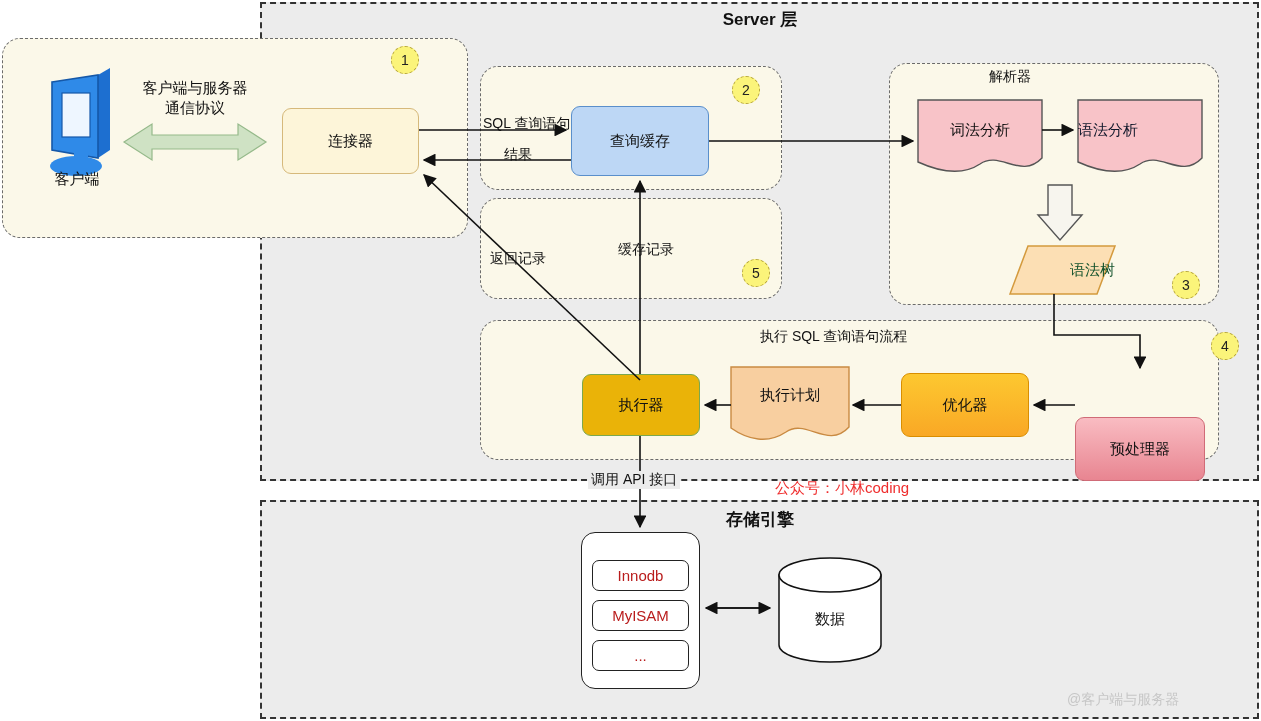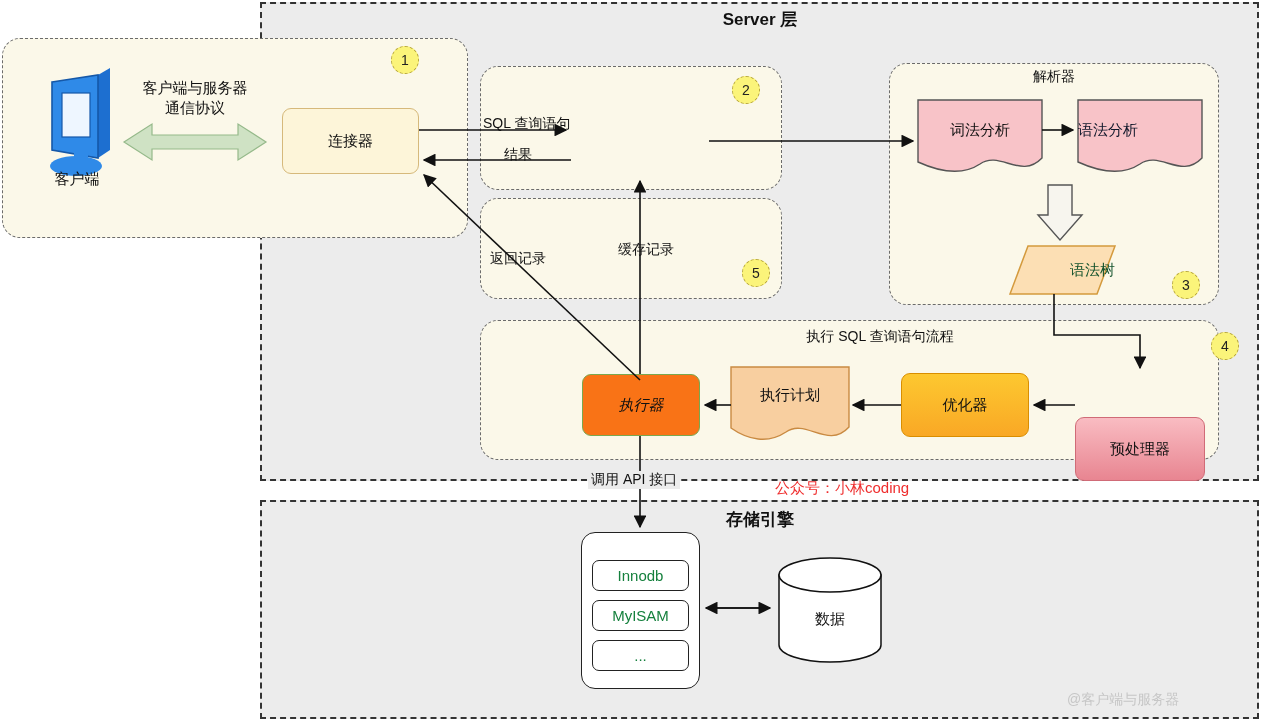--- a/index.html
+++ b/index.html
@@ -7,49 +7,49 @@
   #stage{position:relative;width:1261px;height:721px;overflow:hidden;background:#ffffff;}
 
   .abs{position:absolute;box-sizing:border-box;}
 
   
   .layer{background:#ececec;border:2px dashed #333;}
   .layer-title{font-size:17px;font-weight:bold;color:#111;text-align:center;}
 
   
   .group{background:#fbf8e9;border:1.6px dashed #6b6b6b;border-radius:18px;}
-  .group-title{font-size:14px;color:#111;text-align:center;}
+  .group-title{font-size:14px;color:#111;text-align:left;}
 
   
   .node{display:flex;align-items:center;justify-content:center;text-align:center;
         font-size:15px;color:#111;border-radius:9px;}
   .node-connector{background:#fdf5d9;border:1.4px solid #d6b97b;}
   .node-cache{background:#bdd7f5;border:1.4px solid #5a8fcb;}
-  .node-exec{background:#f97316;border:1.4px solid #7aa84f;font-style:italic;}
+  .node-exec{background:#eab308;border:1.4px solid #7aa84f;}
   .node-optimizer{background:linear-gradient(180deg,#fdc830 0%,#f9a825 100%);border:1.4px solid #d98e00;}
   .node-preproc{background:linear-gradient(180deg,#f9bcc2 0%,#e88591 100%);border:1.4px solid #d06b77;margin-top:44px;}
 
   
   .doc{position:absolute;}
 
   
   .para{position:absolute;}
 
   
   .badge{width:28px;height:28px;border-radius:50%;background:#fbf47a;
          border:1.5px dashed #b9a83a;display:flex;align-items:center;justify-content:center;
          font-size:14px;color:#222;}
 
   
   .edge-label{position:absolute;font-size:14px;color:#111;background:transparent;white-space:nowrap;padding-left:15px;}
 
   
   .engine-box{background:#fff;border:1.6px solid #222;border-radius:14px;}
   .engine-item{background:#fff;border:1.2px solid #222;border-radius:7px;
-               display:flex;align-items:center;justify-content:center;font-size:15px;color:#15803d;}
+               display:flex;align-items:center;justify-content:center;font-size:15px;color:#b91c1c;}
 
   .promo{position:absolute;font-size:15px;color:#ef2d2d;white-space:nowrap;}
   .watermark{position:absolute;font-size:14px;color:#c6c6c6;white-space:nowrap;}
 
   svg{position:absolute;left:0;top:0;overflow:visible;pointer-events:none;}
   .cli-label{position:absolute;font-size:15px;color:#111;text-align:center;width:100%;}
   .proto-label{position:absolute;font-size:15px;color:#111;text-align:center;line-height:1.35;}
 </style>
 </head>
 <body>
@@ -89,20 +89,23 @@
   </svg>
 
   <div class="abs node node-connector" style="left:282px;top:108px;width:137px;height:66px;">
     <span>连接器</span>
   </div>
 
   <div class="abs group" style="left:480px;top:66px;width:302px;height:124px;"></div>
   <div class="abs badge" style="left:732px;top:76px;">
     <span>2</span>
   </div>
+  <div class="abs node node-cache" style="left:571px;top:106px;width:138px;height:70px;">
+    <span>查询缓存</span>
+  </div>
 
   <div class="abs group" style="left:480px;top:198px;width:302px;height:101px;"></div>
   <div class="abs badge" style="left:742px;top:259px;">
     <span>5</span>
   </div>
   <div class="abs edge-label" style="left:603px;top:241px;">缓存记录</div>
 
   <div class="abs group" style="left:889px;top:63px;width:330px;height:242px;"></div>
   <div class="abs group-title" style="left:989px;top:68px;width:130px;">解析器</div>
   <div class="abs badge" style="left:1172px;top:271px;">

